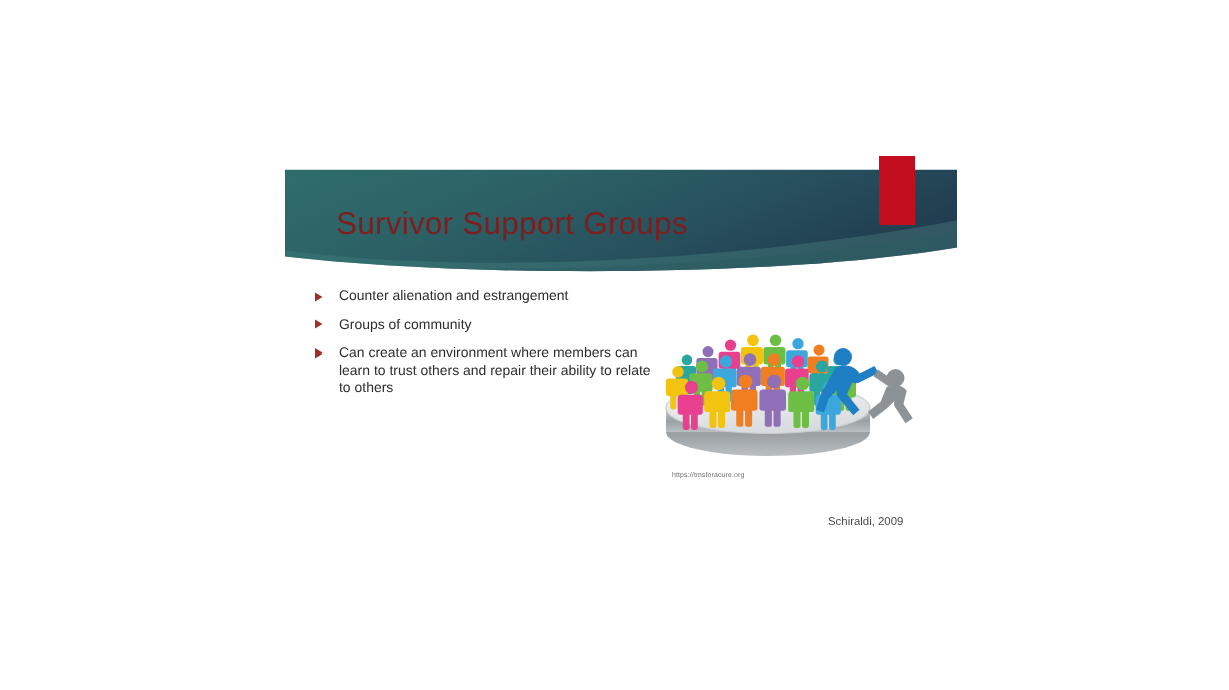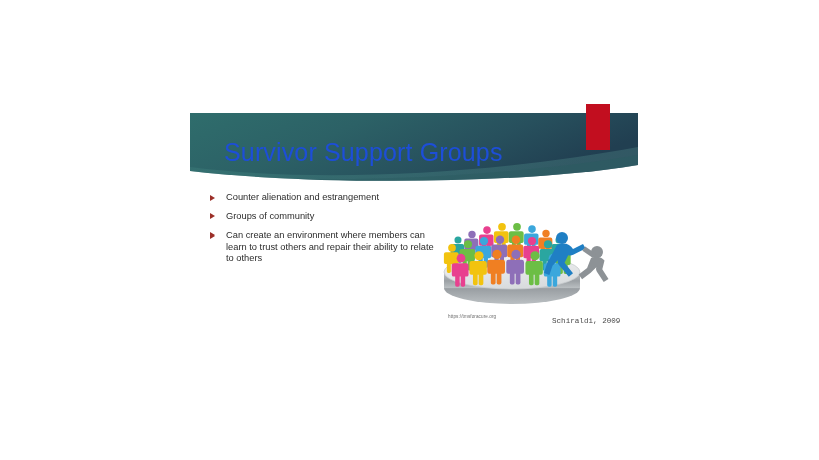--- a/index.html
+++ b/index.html
@@ -53,22 +53,22 @@
     width: 24px;
     height: 46px;
     background: #c20e1f;
     z-index: 3;
   }
   .banner-title {
     position: absolute;
     left: 34px;
     top: 25px;
     z-index: 4;
-    color: #1d4ed8;
-    font-size: 25px;
+    color: #7f1d1d;
+    font-size: 21px;
     font-weight: 400;
     letter-spacing: 0.15px;
     white-space: nowrap;
     font-family: "Liberation Sans", sans-serif;
   }
 
   
   .body-area {
     position: absolute;
     left: 0;
@@ -122,24 +122,24 @@
     top: 122px;
     color: #6b6b6b;
     font-size: 4.6px;
     letter-spacing: 0.1px;
     font-family: "Liberation Sans", sans-serif;
     white-space: nowrap;
   }
   .attribution {
     position: absolute;
     left: 372px;
-    top: 125px;
+    top: 151px;
     color: #4a4a4a;
     font-size: 7.6px;
-    font-family: Liberation Mono, monospace;
+    font-family: Liberation Sans, sans-serif;
     white-space: nowrap;
   }
 </style>
 </head>
 <body>
 
 <div id="canvas">
 
   <div id="slide">
 

